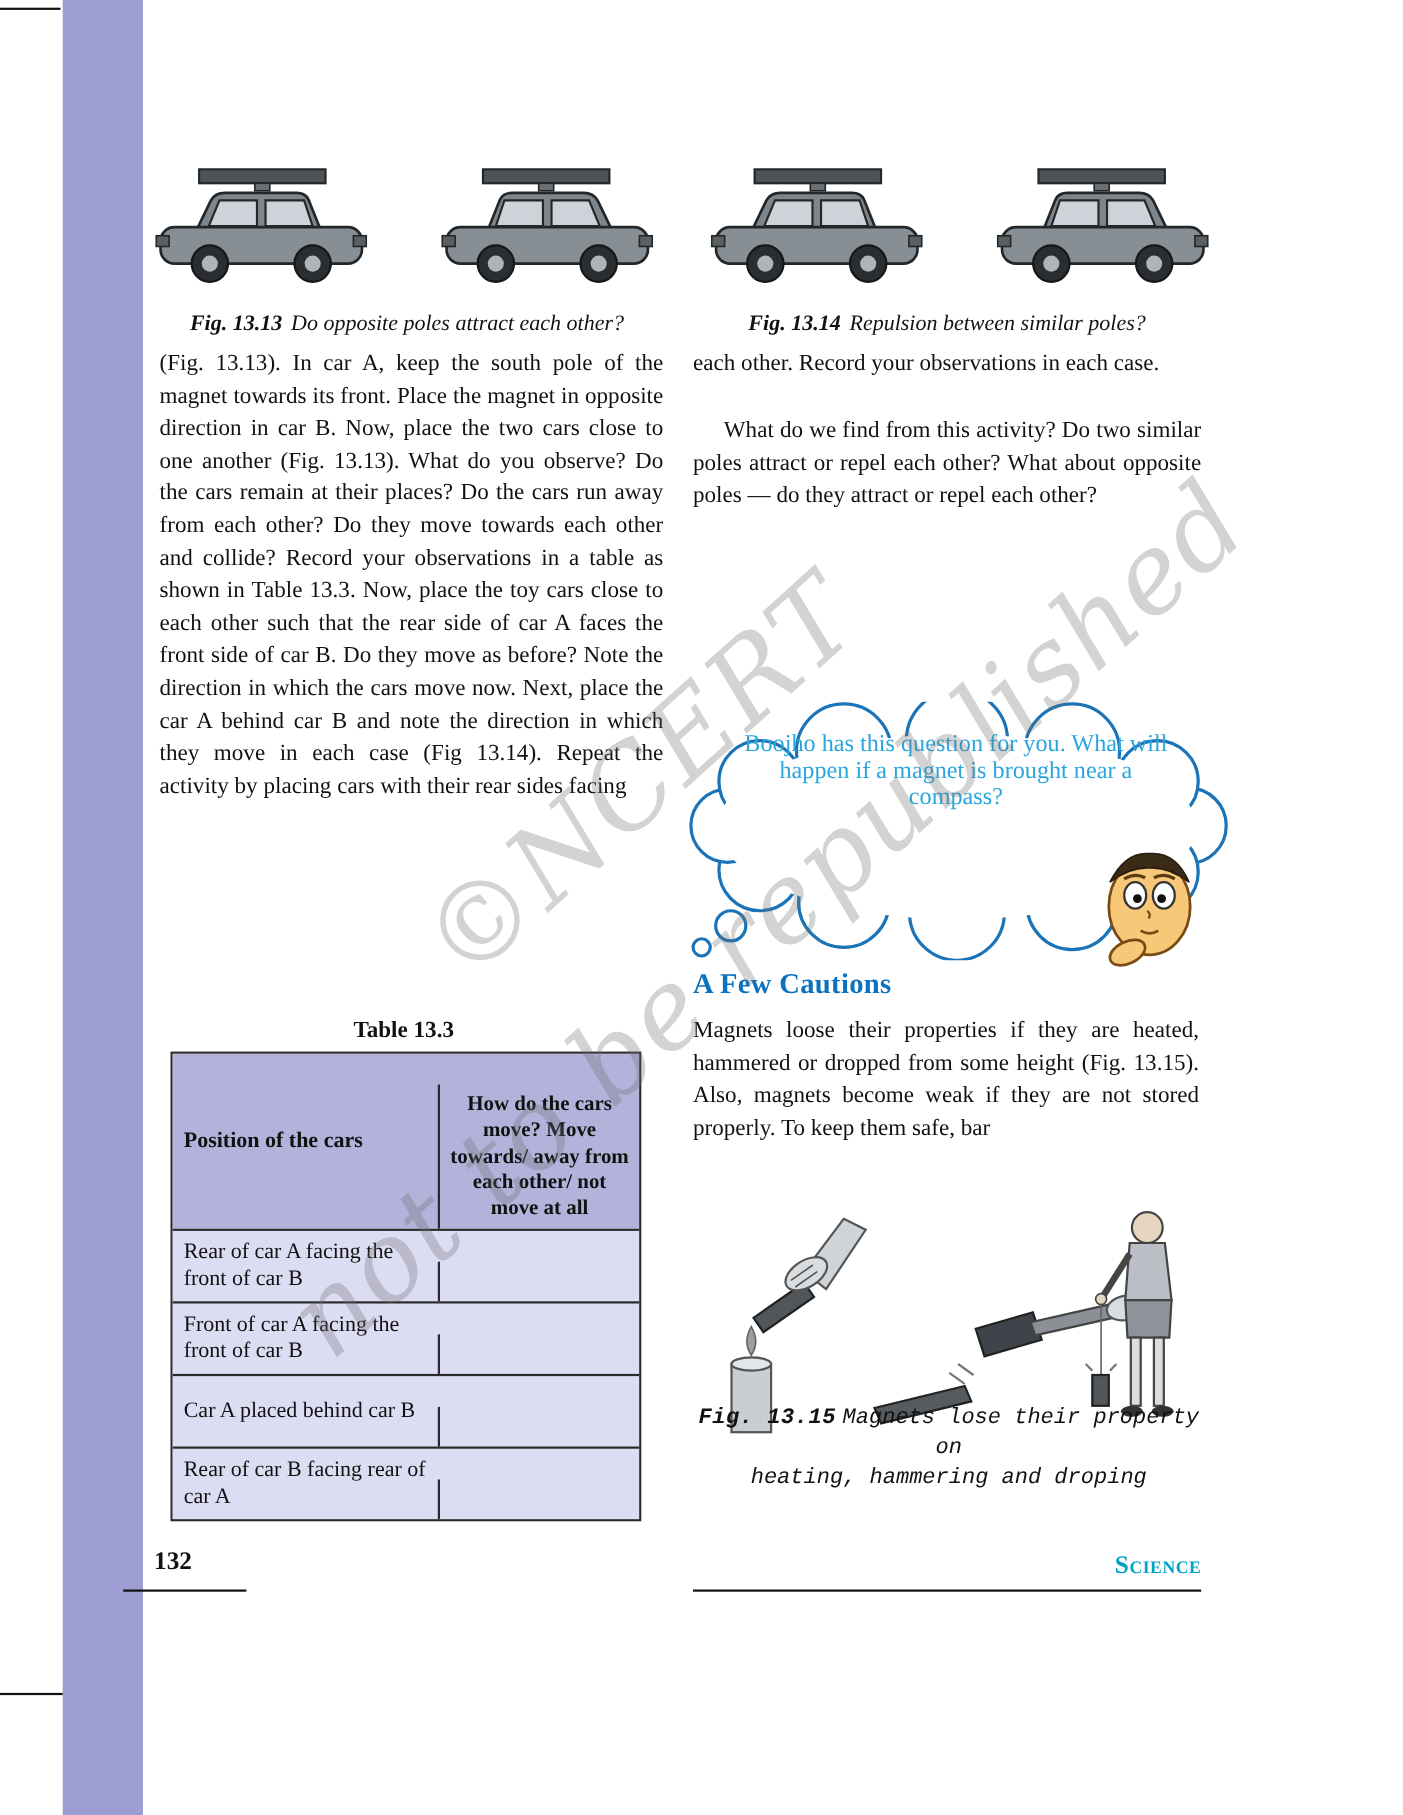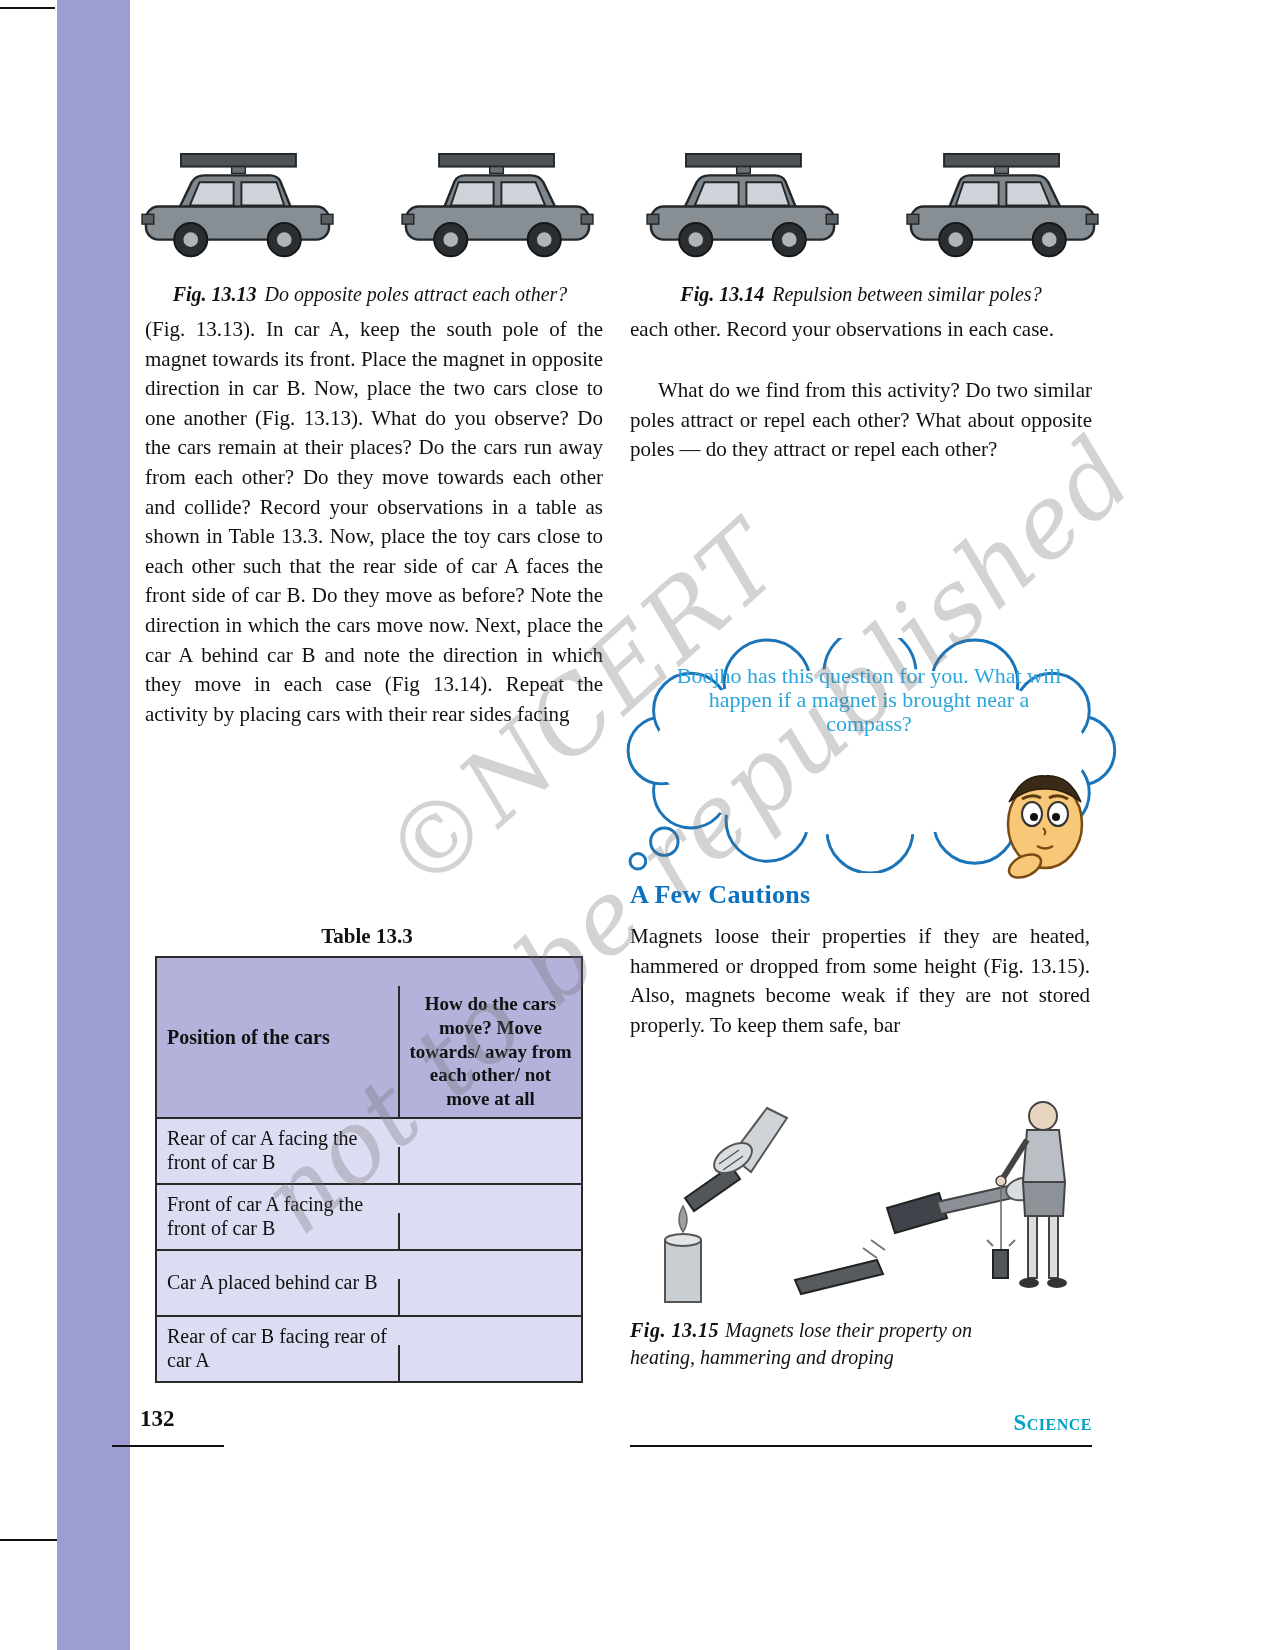--- a/index.html
+++ b/index.html
@@ -47,22 +47,22 @@
 
   .cloud-wrap{position:absolute;left:615px;top:638px;width:505px;height:235px;}
   .cloud-text{position:absolute;left:673px;top:664px;width:392px;text-align:center;
     color:var(--boojho-blue);font-size:22px;line-height:24px;}
   .boojho-face{position:absolute;left:995px;top:762px;width:100px;height:128px;}
 
   .section-heading{position:absolute;left:630px;top:880px;font-size:26px;font-weight:700;
     color:var(--heading-blue);letter-spacing:0.3px;}
 
   .fig15{position:absolute;left:635px;top:1090px;width:465px;height:230px;}
-  .fig15-caption{position:absolute;left:630px;top:1317px;width:465px;text-align:left;
-    font-size:20px;font-style:italic;line-height:27px;}
+  .fig15-caption{position:absolute;left:630px;top:1276px;width:465px;text-align:center;
+    font-size:20px;font-style:italic;line-height:27px;font-family:Liberation Mono, monospace;}
   .fig15-caption .fig-label{font-weight:700;margin-right:6px;letter-spacing:0.5px;}
 
   .footer-pagenum{position:absolute;left:140px;top:1406px;font-size:23px;font-weight:700;}
   .footer-line-left{position:absolute;left:112px;top:1445px;width:112px;height:2px;background:#111;}
   .footer-book{position:absolute;left:630px;top:1410px;width:462px;text-align:right;
     font-variant:small-caps;font-weight:700;font-size:23px;color:var(--science-teal);letter-spacing:0.5px;}
   .footer-line-right{position:absolute;left:630px;top:1445px;width:462px;height:2px;background:#111;}
 
   .watermark{
     position:absolute;left:30px;top:600px;width:1220px;z-index:50;pointer-events:none;

